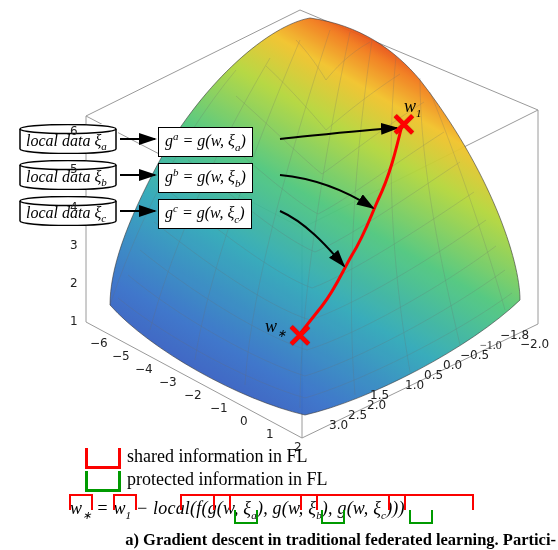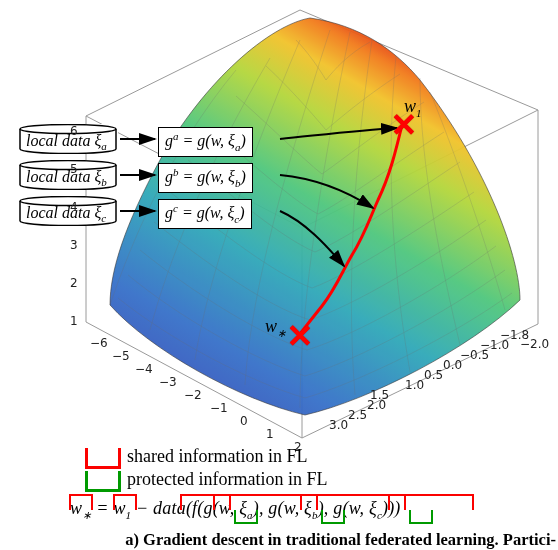--- a/index.html
+++ b/index.html
@@ -267,21 +267,21 @@
   <div class="tick" style="left:135px; top:362px;">−4</div>
   <div class="tick" style="left:159px; top:375px;">−3</div>
   <div class="tick" style="left:184px; top:388px;">−2</div>
   <div class="tick" style="left:210px; top:401px;">−1</div>
   <div class="tick" style="left:240px; top:414px;">0</div>
   <div class="tick" style="left:266px; top:427px;">1</div>
   <div class="tick" style="left:294px; top:440px;">2</div>
 
   <div class="tick" style="left:520px; top:318px;margin-top:19px;">−2.0</div>
   <div class="tick" style="left:500px; top:328px;">−1.8</div>
-  <div class="tick" style="left:480px; top:338px;">−1.0</div>
+  <div class="tick" style="left:480px; top:338px;font-family:Liberation Serif, serif;">−1.0</div>
   <div class="tick" style="left:460px; top:348px;">−0.5</div>
   <div class="tick" style="left:443px; top:358px;">0.0</div>
   <div class="tick" style="left:424px; top:368px;">0.5</div>
   <div class="tick" style="left:405px; top:378px;">1.0</div>
   <div class="tick" style="left:370px; top:388px;">1.5</div>
   <div class="tick" style="left:367px; top:398px;text-align:right;">2.0</div>
   <div class="tick" style="left:348px; top:408px;text-align:center;">2.5</div>
   <div class="tick" style="left:329px; top:418px;">3.0</div>
 
   <div class="legend">
@@ -289,21 +289,21 @@
       <span class="lb red"></span>
       <span>shared information in FL</span>
     </div>
     <div class="legend-row">
       <span class="lb green"></span>
       <span>protected information in FL</span>
     </div>
   </div>
 
   <div class="formula">
-    <span>w</span><span class="sub">∗</span><span> = </span><span>w</span><span class="sub">1</span><span> − data</span><span>(f(g(</span><span>w</span><span>, </span><span>ξ</span><span class="sub">a</span><span>), g(</span><span>w</span><span>, </span><span>ξ</span><span class="sub">b</span><span>), g(</span><span>w</span><span>, </span><span>ξ</span><span class="sub">c</span><span>)))</span>
+    <span>w</span><span class="sub">∗</span><span> = </span><span>w</span><span class="sub">1</span><span> − local</span><span>(f(g(</span><span>w</span><span>, </span><span>ξ</span><span class="sub">a</span><span>), g(</span><span>w</span><span>, </span><span>ξ</span><span class="sub">b</span><span>), g(</span><span>w</span><span>, </span><span>ξ</span><span class="sub">c</span><span>)))</span>
   </div>
 
   <div class="box red" style="left:69px;  top:494px; width:20px; height:14px;"></div>
   <div class="box red" style="left:113px; top:494px; width:20px; height:14px;"></div>
   <div class="box red" style="left:180px; top:494px; width:290px; height:14px;"></div>
   <div class="box red" style="left:213px; top:494px; width:14px; height:14px;"></div>
   <div class="box red" style="left:300px; top:494px; width:14px; height:14px;"></div>
   <div class="box red" style="left:388px; top:494px; width:14px; height:14px;"></div>
 
   <div class="box green" style="left:234px; top:510px; width:20px; height:12px;"></div>

